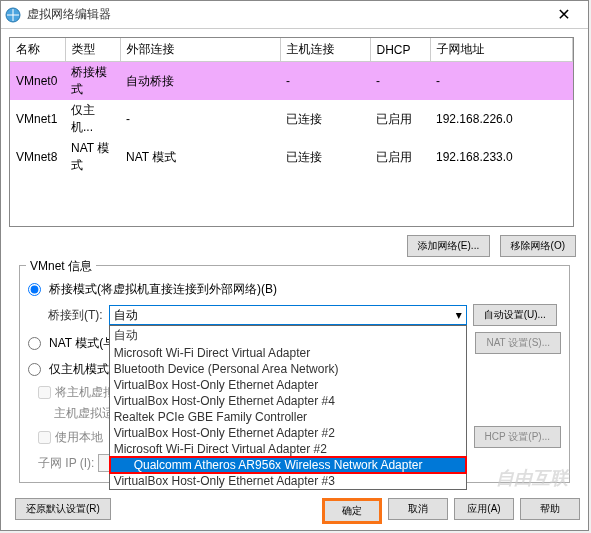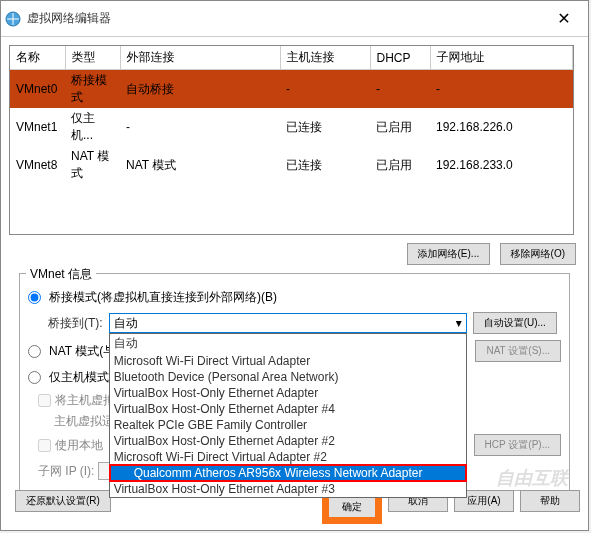--- a/index.html
+++ b/index.html
@@ -1,27 +1,27 @@
 <!DOCTYPE html>
 <html><head>
 <meta charset="utf-8">
 <style>
 * { box-sizing: border-box; margin: 0; padding: 0; font-family: "Microsoft YaHei", "SimSun", sans-serif; font-size: 12px; }
 body { background: #f0f0f0; width: 591px; height: 533px; overflow: hidden; }
 .window { background: #fff; border: 1px solid #888; width: 589px; height: 531px; position: relative; }
-.titlebar { background: #fff; border-bottom: 1px solid #ccc; height: 36px; display: flex; align-items: center; padding: 0 4px; }
+.titlebar { background: #fff; border-bottom: 1px solid #ccc; height: 28px; display: flex; align-items: center; padding: 0 4px; }
 .titlebar-icon { width: 16px; height: 16px; margin-right: 6px; display: inline-flex; align-items: center; justify-content: center; }
 .titlebar-title { flex: 1; color: #333; }
 .titlebar-close { width: 40px; height: 26px; display: flex; align-items: center; justify-content: center; cursor: pointer; font-size: 16px; }
 .content { padding: 8px; }
 .table-container { border: 1px solid #888; width: 565px; height: 190px; overflow: hidden; background: #fff; }
 table { width: 100%; border-collapse: collapse; }
 th { background: #fff; border-right: 1px solid #ccc; border-bottom: 1px solid #ccc; text-align: left; padding: 3px 6px; font-weight: normal; }
 td { padding: 2px 6px; }
-tbody tr:first-child { background: #c2410c; }
+tbody tr:first-child { background: #f0abfc; }
 .btn-row { text-align: right; margin: 8px 0; padding-right: 4px; }
 .btn { background: #e1e1e1; border: 1px solid #999; padding: 3px 10px; cursor: pointer; margin-left: 6px; font-size: 10px; }
 .fieldset { border: 1px solid #aaa; margin: 4px 10px; padding: 8px; position: relative; }
 .fieldset-legend { position: absolute; top: -8px; left: 6px; background: #fff; padding: 0 4px; color: #000; }
 .row { display: flex; align-items: center; margin: 4px 0; min-height: 22px; }
 .radio-label { margin-left: 4px; }
 .bridge-row { display: flex; align-items: center; margin: 4px 0 6px 0; }
 .bridge-label { margin-left: 20px; color: #333; }
 .dropdown-wrap { position: relative; margin-left: 6px; }
 .dropdown-sel { width: 358px; height: 20px; border: 1px solid #0078d7; background: #fff; display: flex; align-items: center; padding: 0 4px; cursor: pointer; }
@@ -168,18 +168,18 @@
         <input class="subnet-input" disabled="" style="">
       </div>
     </div>
   </div>
 
   <div class="watermark">自由互联</div>
 
   <div class="footer">
     <button class="btn">还原默认设置(R)</button>
     <div class="spacer"></div>
-    <button class="btn" style="border:7px solid #f97316">确定</button>
+    <button class="btn" style="border:3px solid #f97316">确定</button>
     <button class="btn">取消</button>
     <button class="btn">应用(A)</button>
     <button class="btn">帮助</button>
   </div>
 </div>
 
 </body></html>

